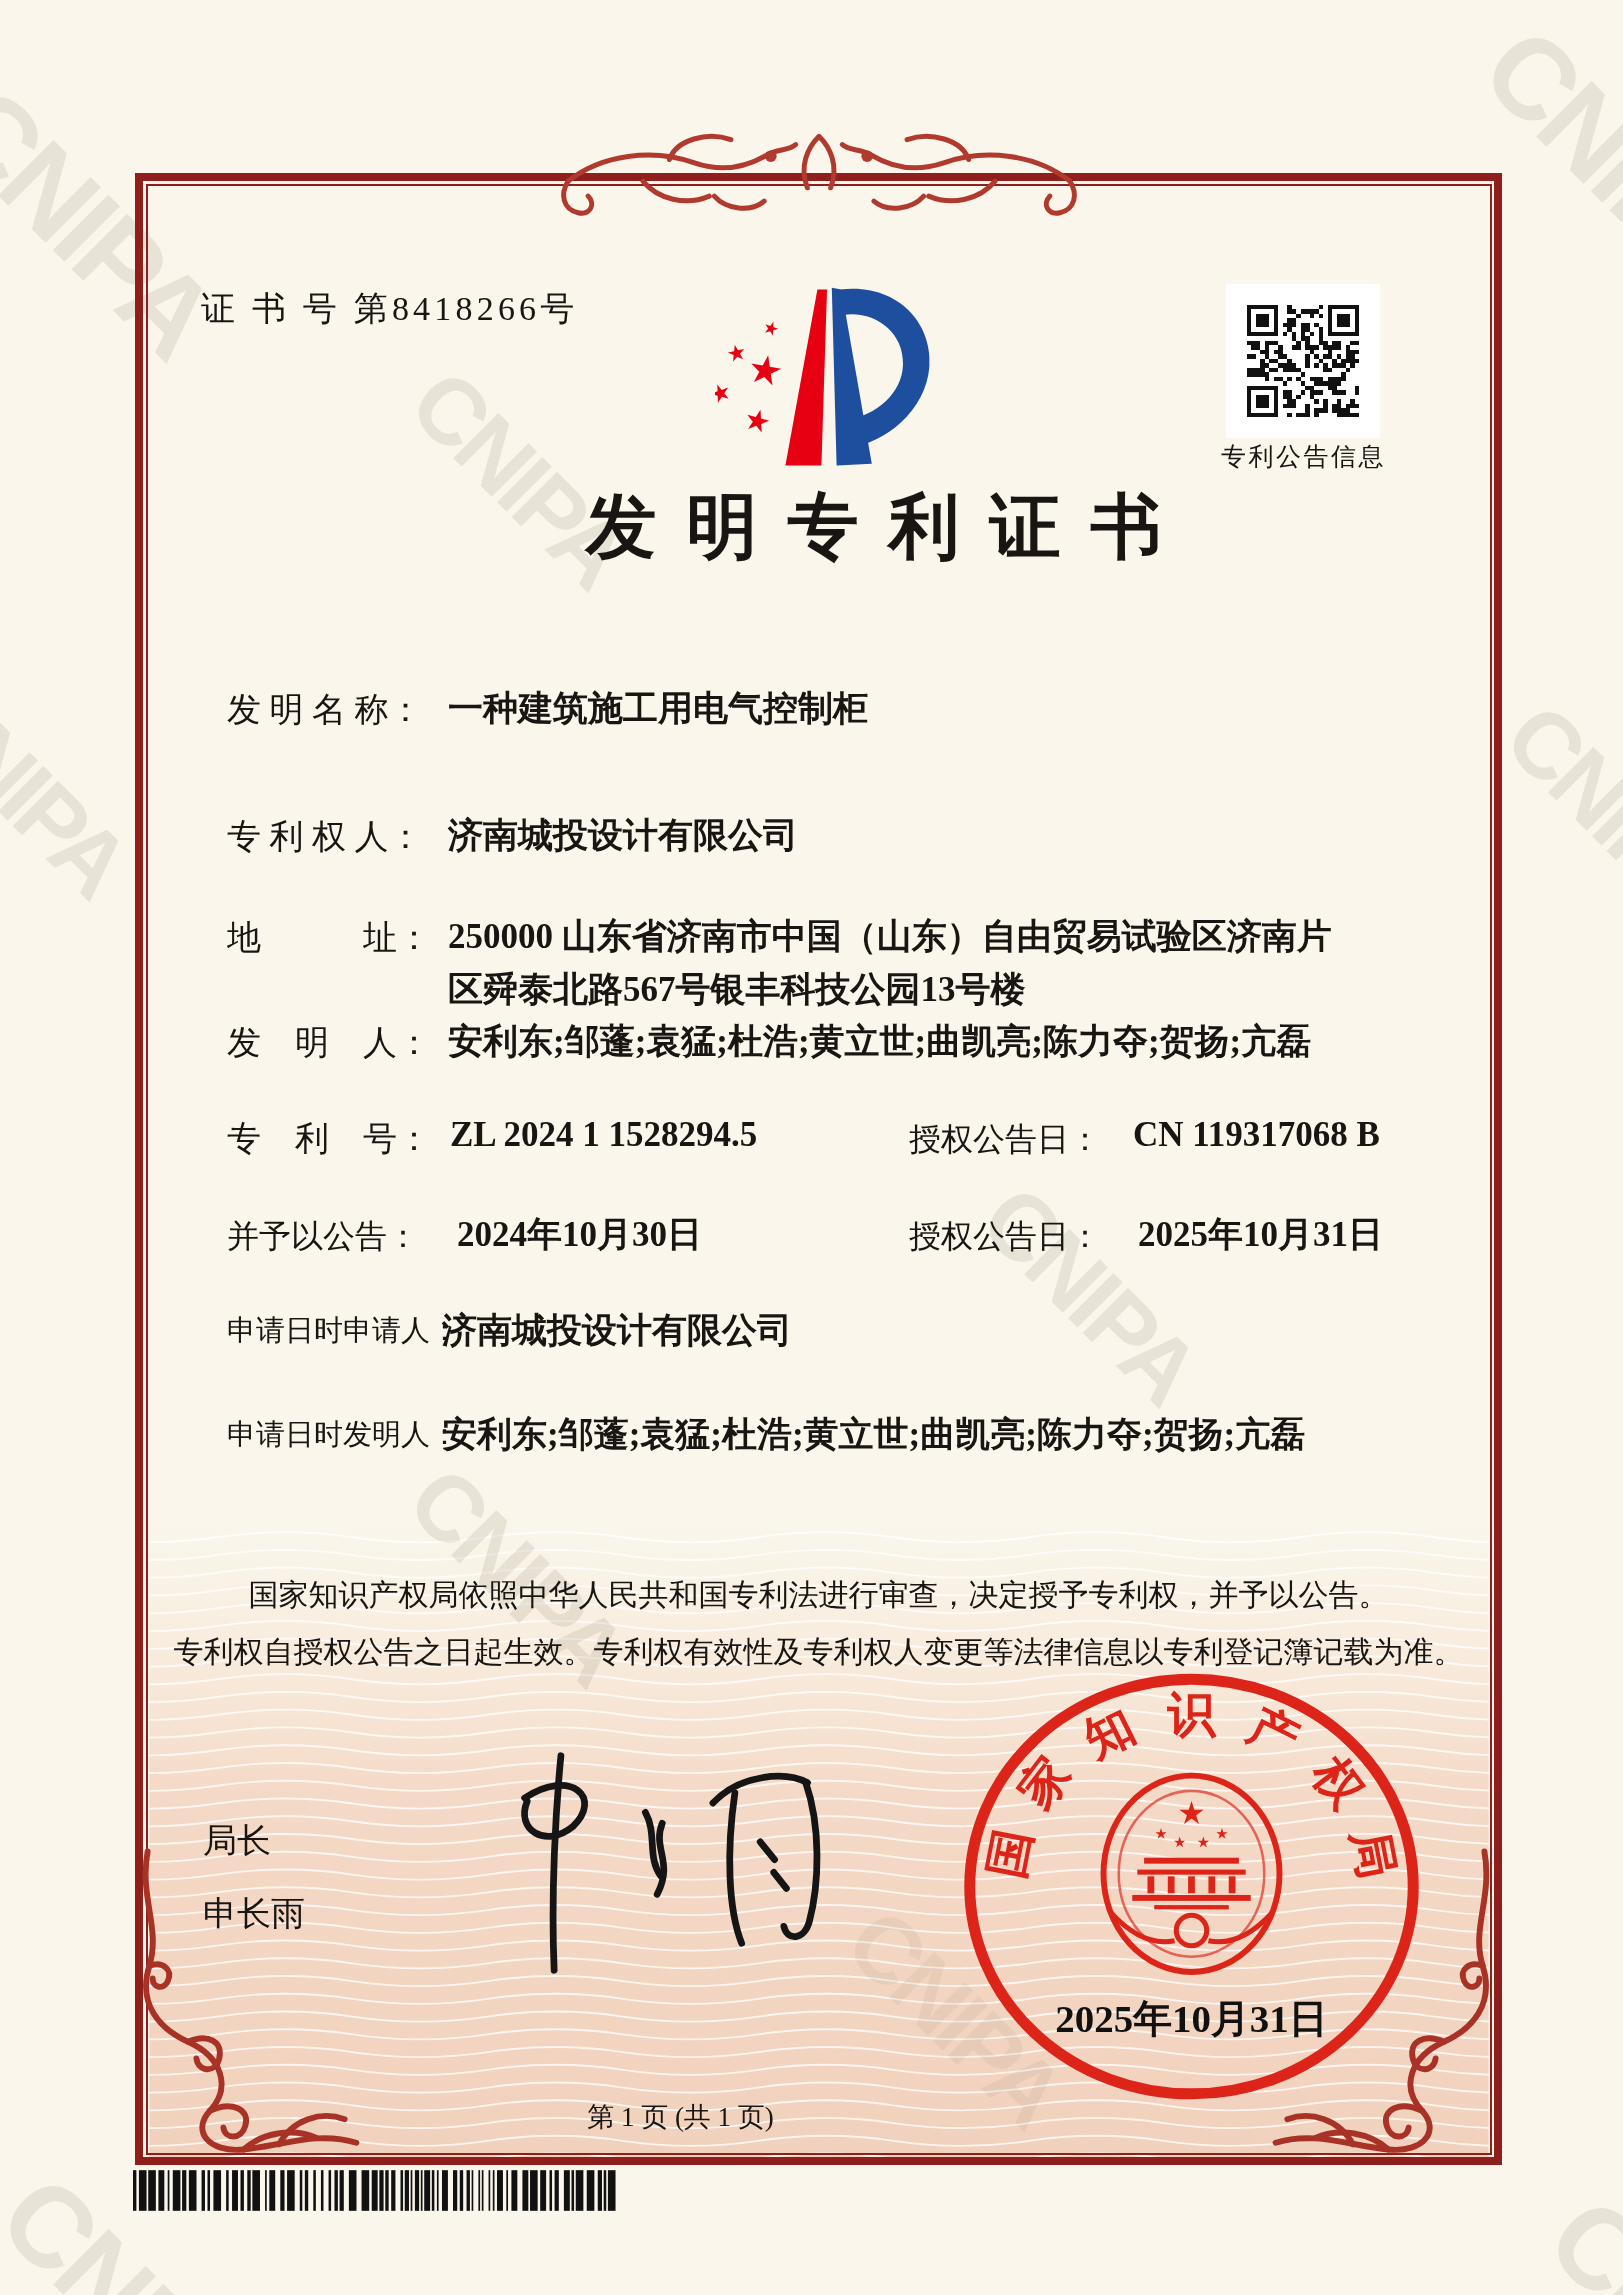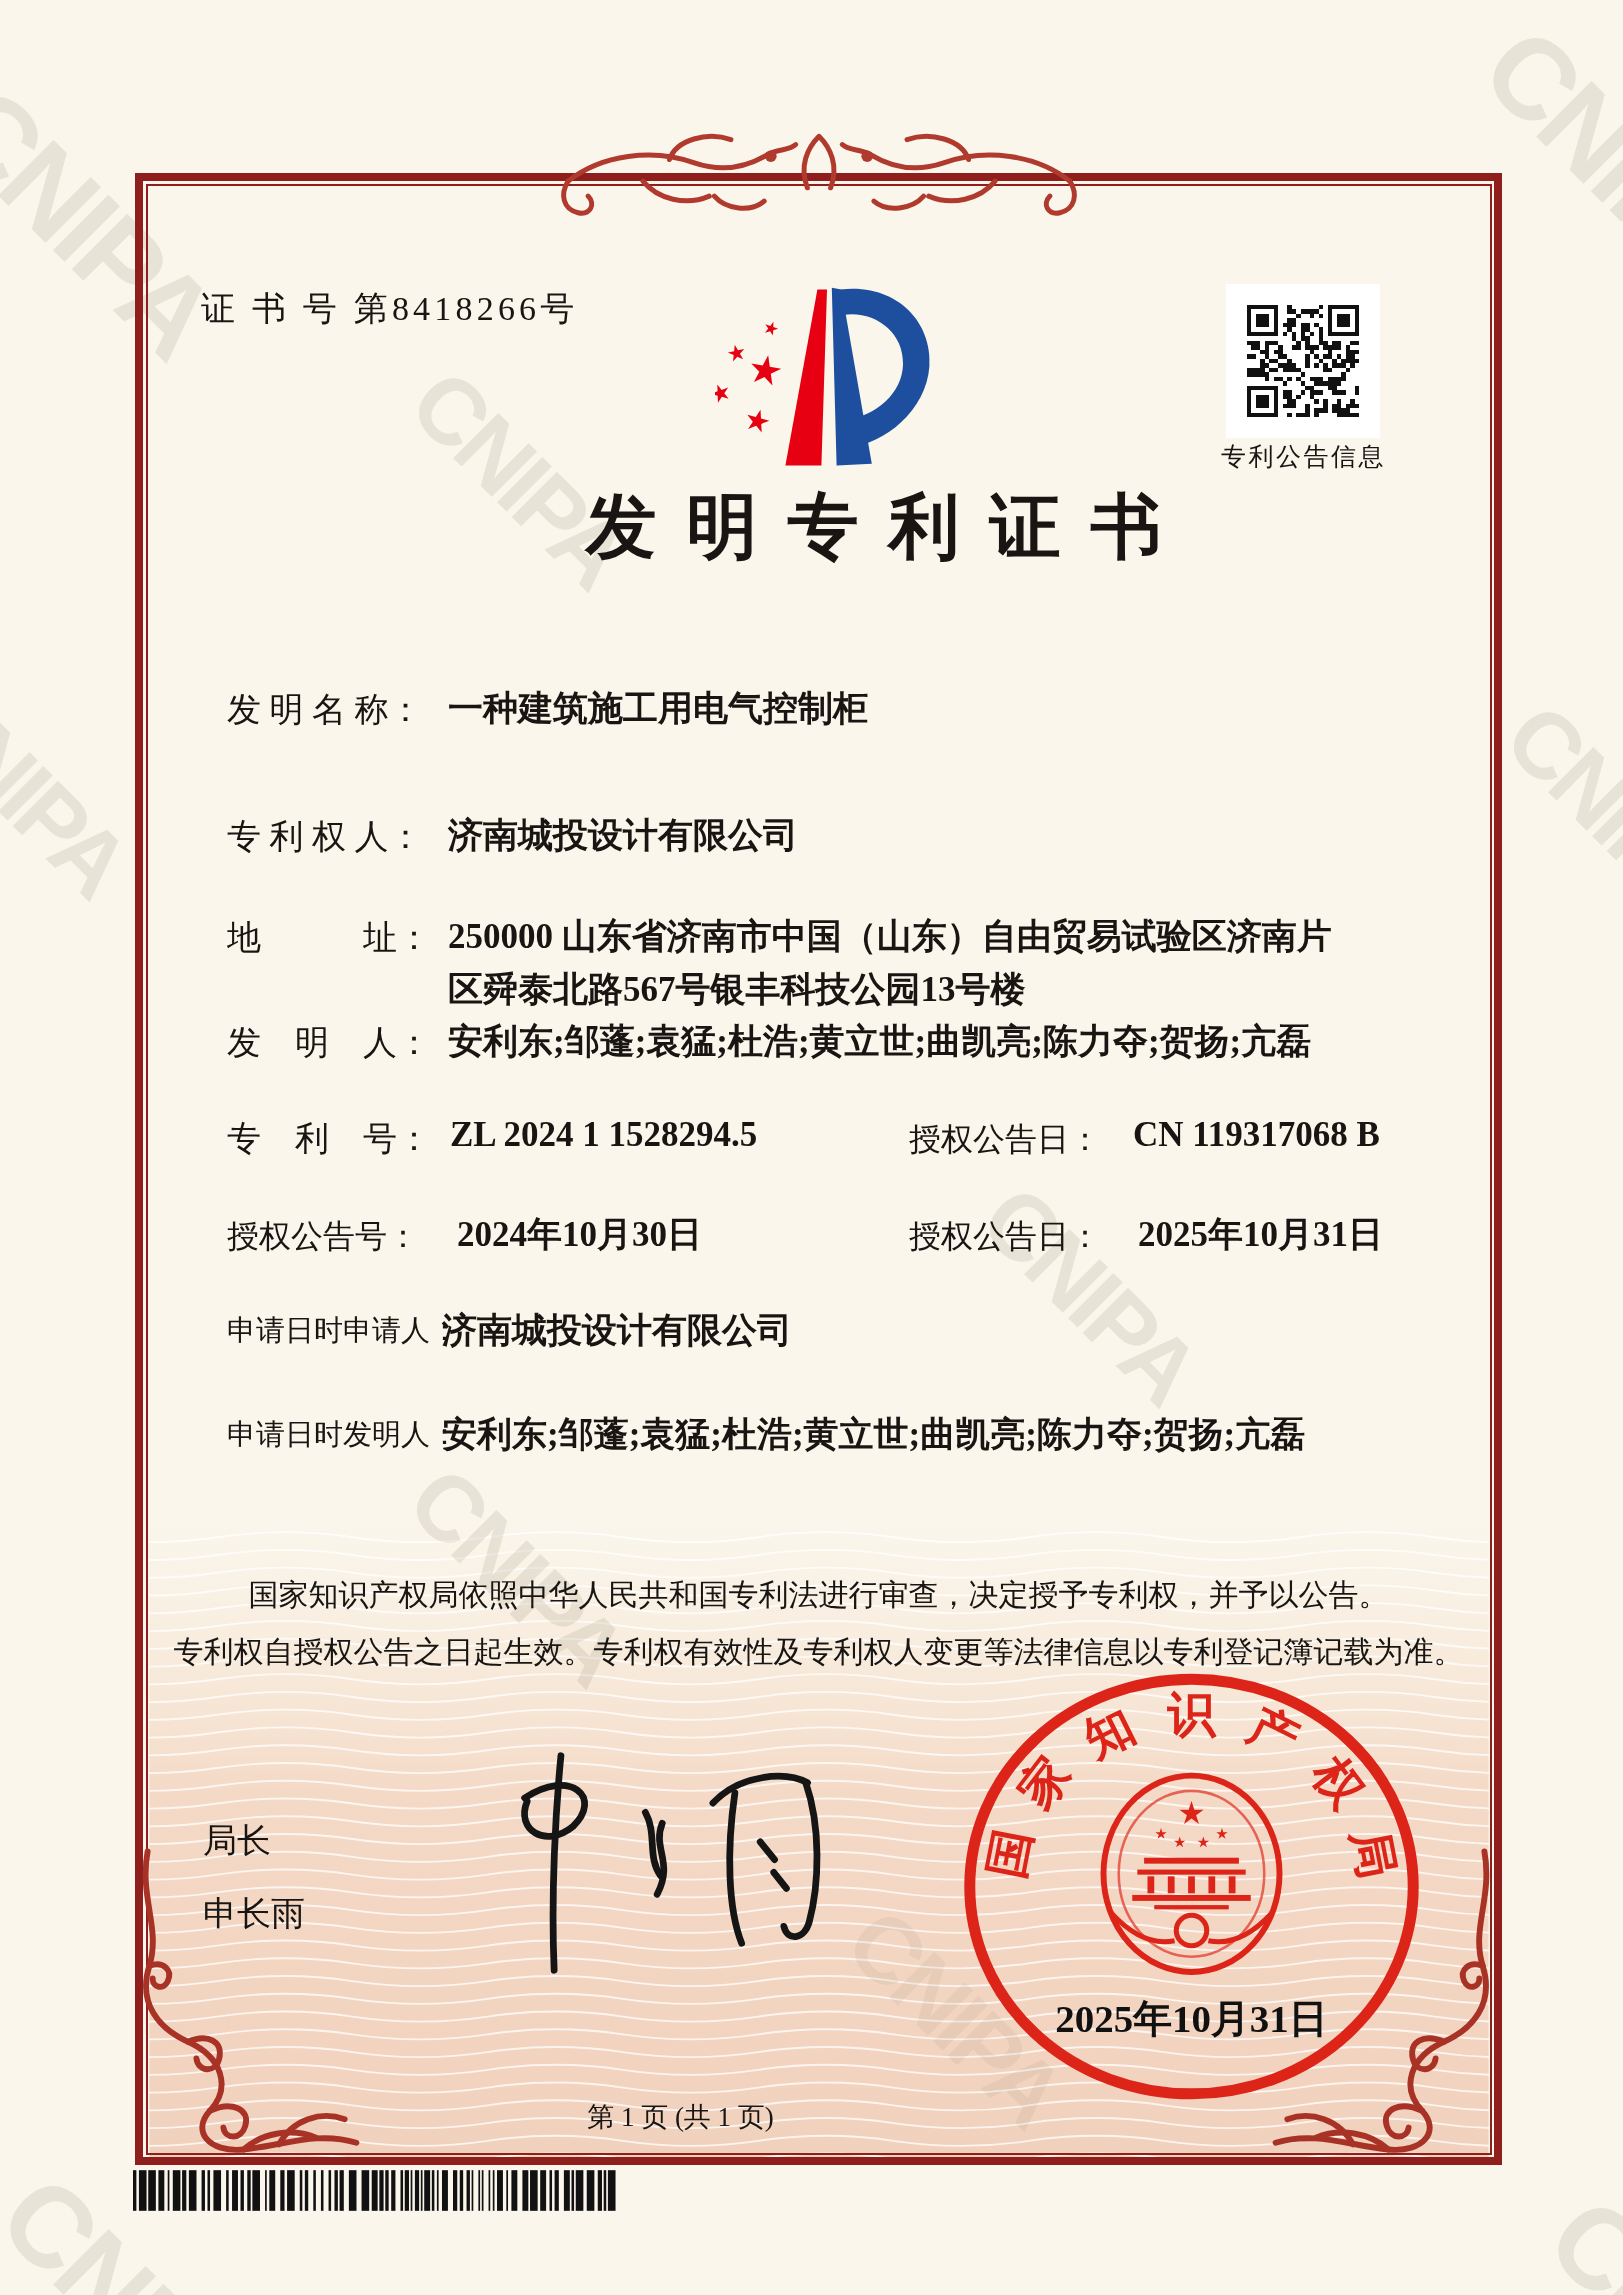--- a/index.html
+++ b/index.html
@@ -401,21 +401,21 @@
 <div class="row-value" style="left:448px;top:966px;">区舜泰北路567号银丰科技公园13号楼</div>
 
 <div class="row-label" style="left:227px;top:1020px;">发　明　人：</div>
 <div class="row-value" style="left:448px;top:1018px;">安利东;邹蓬;袁猛;杜浩;黄立世;曲凯亮;陈力夺;贺扬;亢磊</div>
 
 <div class="row-label" style="left:227px;top:1116px;">专　利　号：</div>
 <div class="row-value" style="left:450px;top:1115px;">ZL 2024 1 1528294.5</div>
 <div class="row-label mid" style="left:909px;top:1118px;">授权公告日：</div>
 <div class="row-value" style="left:1133px;top:1115px;">CN 119317068 B</div>
 
-<div class="row-label mid" style="left:227px;top:1215px;">授权公告号：</div>
+<div class="row-label mid" style="left:227px;top:1215px;">并予以公告：</div>
 <div class="row-value" style="left:457px;top:1211px;">2024年10月30日</div>
 <div class="row-label mid" style="left:909px;top:1215px;">授权公告日：</div>
 <div class="row-value" style="left:1138px;top:1211px;">2025年10月31日</div>
 
 <div class="row-label small" style="left:227px;top:1311px;">申请日时申请人：</div>
 <div class="row-value" style="left:442px;top:1307px;">济南城投设计有限公司</div>
 
 <div class="row-label small" style="left:227px;top:1415px;">申请日时发明人：</div>
 <div class="row-value" style="left:442px;top:1411px;">安利东;邹蓬;袁猛;杜浩;黄立世;曲凯亮;陈力夺;贺扬;亢磊</div>
 

